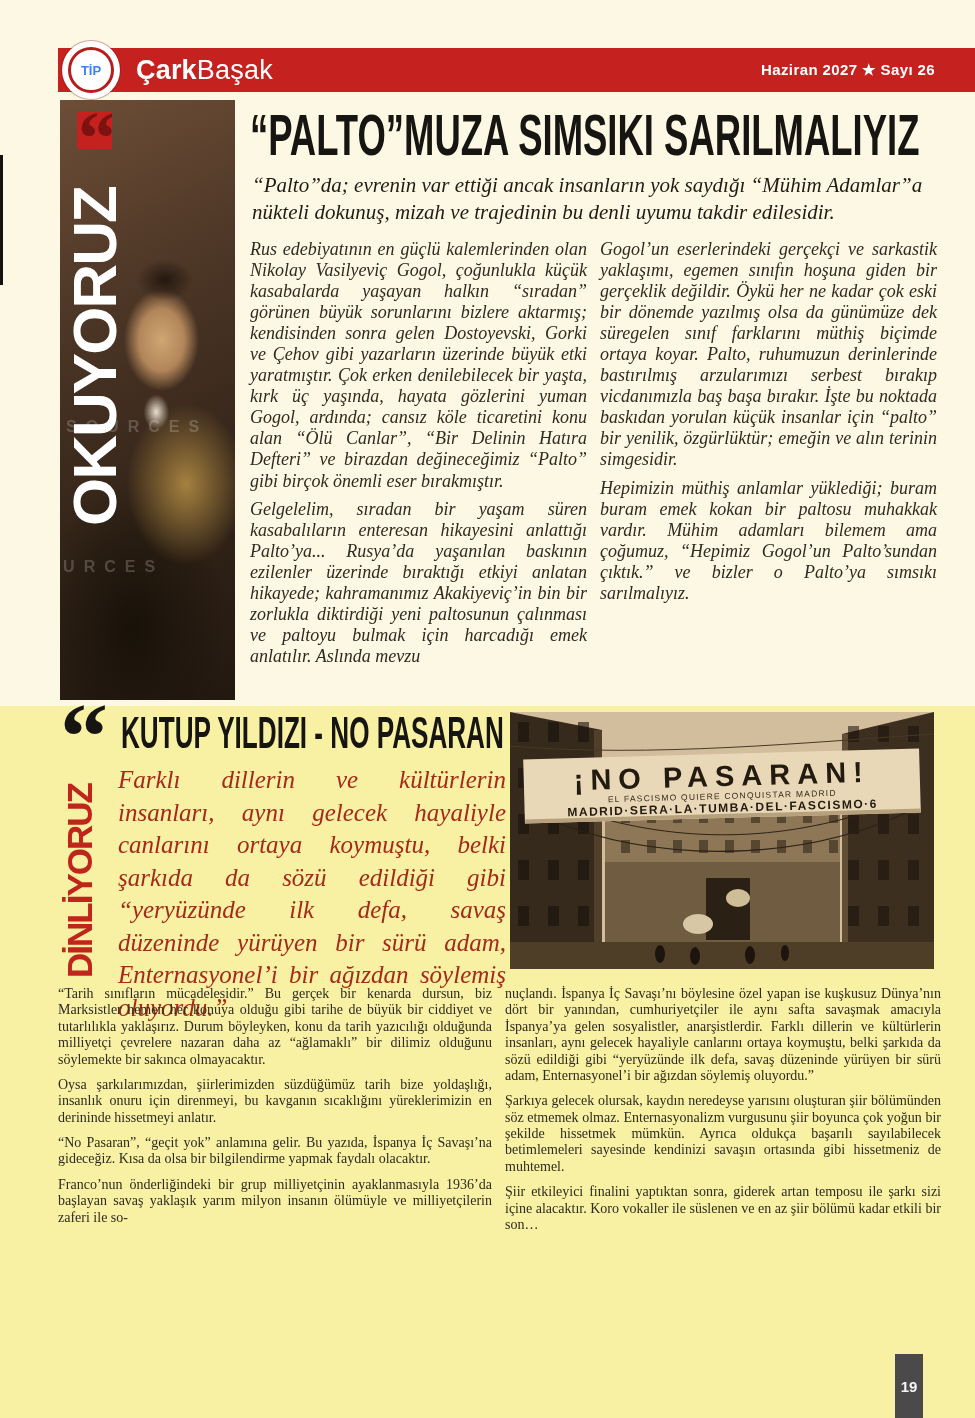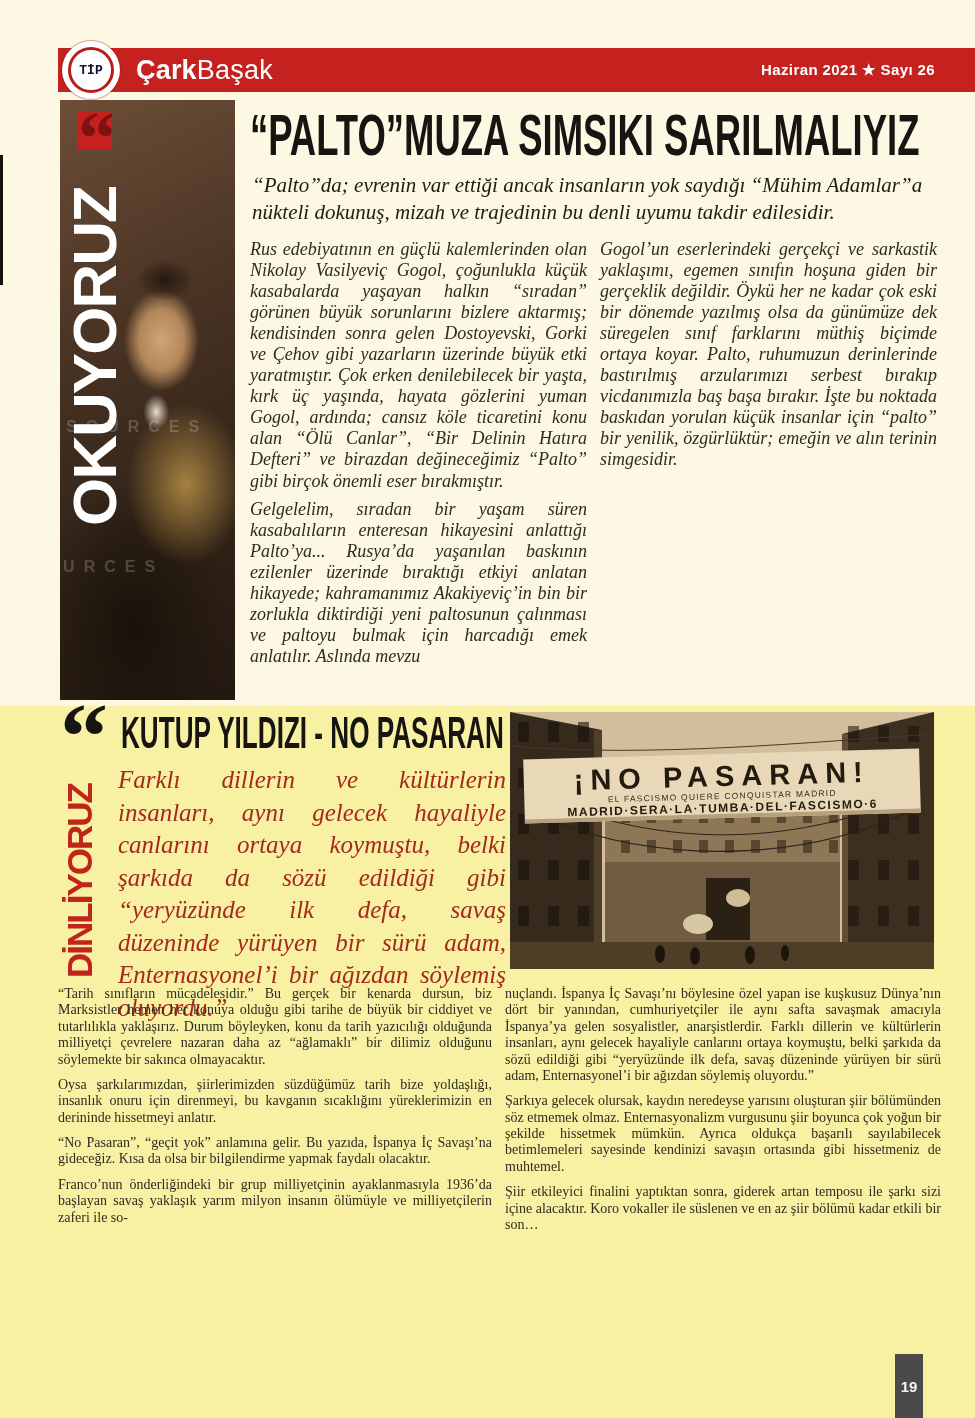--- a/index.html
+++ b/index.html
@@ -10,21 +10,21 @@
     font-family:"Liberation Serif", serif;
   }
   
   .edge-tab { position:absolute; left:0; top:155px; width:3px; height:130px; background:#15130f; }
 
   
   .header-bar { position:absolute; left:58px; top:48px; right:0; height:44px; background:#c4211f; }
   .logo-badge { position:absolute; left:4px; top:-7px; width:58px; height:58px; background:#fff; border-radius:50%; box-shadow:0 0 0 1px rgba(140,20,18,.35); }
   .logo-inner { position:absolute; inset:6px; border:3px solid #b71d1b; border-radius:50%;
     display:flex; align-items:center; justify-content:center;
-    font-family:Liberation Mono, monospace; font-weight:bold; font-size:13px; color:#0f172a; }
+    font-family:Liberation Sans, sans-serif; font-weight:bold; font-size:13px; color:#3b82f6; }
   .brand { position:absolute; left:78px; top:50%; transform:translateY(-50%);
     font-family:"Liberation Sans",sans-serif; color:#fff; font-size:27px; letter-spacing:.2px; }
   .brand-b { font-weight:bold; }
   .brand-l { font-weight:normal; }
   .issue { position:absolute; right:40px; top:50%; transform:translateY(-50%);
     font-family:"Liberation Sans",sans-serif; font-weight:bold; color:#fff; font-size:15px; letter-spacing:.4px; }
 
   
   .portrait {
     position:absolute; left:60px; top:100px; width:175px; height:600px; overflow:hidden;
@@ -90,21 +90,21 @@
 
 <div id="page">
 
   <div class="edge-tab"></div>
 
   <header class="header-bar">
     <div class="logo-badge">
       <div class="logo-inner">TİP</div>
     </div>
     <div class="brand"><span class="brand-b">Çark</span><span class="brand-l">Başak</span></div>
-    <div class="issue">Haziran 2021 ★ Sayı 26</div>
+    <div class="issue">Haziran 2027 ★ Sayı 26</div>
   </header>
 
   <div class="portrait">
     <span class="watermark w1">SOURCES</span>
     <span class="watermark w2">SOURCES</span>
   </div>
   <div class="quote-box-red">
     <span class="q">“</span>
   </div>
   <div class="vlabel" id="okuyoruz-label">OKUYORUZ</div>
@@ -113,20 +113,21 @@
     <span class="cond t1">“PALTO”MUZA SIMSIKI SARILMALIYIZ</span>
   </div>
   <div class="subtitle">“Palto”da; evrenin var ettiği ancak insanların yok saydığı “Mühim Adamlar”a nükteli dokunuş, mizah ve trajedinin bu denli uyumu takdir edilesidir.</div>
 
   <div class="serif-col c1a">
     <p>Rus edebiyatının en güçlü kalemlerinden olan Nikolay Vasilyeviç Gogol, çoğunlukla küçük kasabalarda yaşayan halkın “sıradan” görünen büyük sorunlarını bizlere aktarmış; kendisinden sonra gelen Dostoyevski, Gorki ve Çehov gibi yazarların üzerinde büyük etki yaratmıştır. Çok erken denilebilecek bir yaşta, kırk üç yaşında, hayata gözlerini yuman Gogol, ardında; cansız köle ticaretini konu alan “Ölü Canlar”, “Bir Delinin Hatıra Defteri” ve birazdan değineceğimiz “Palto” gibi birçok önemli eser bırakmıştır.</p>
     <p>Gelgelelim, sıradan bir yaşam süren kasabalıların enteresan hikayesini anlattığı Palto’ya... Rusya’da yaşanılan baskının ezilenler üzerinde bıraktığı etkiyi anlatan hikayede; kahramanımız Akakiyeviç’in bin bir zorlukla diktirdiği yeni paltosunun çalınması ve paltoyu bulmak için harcadığı emek anlatılır. Aslında mevzu</p>
   </div>
   <div class="serif-col c1b">
     <p>Gogol’un eserlerindeki gerçekçi ve sarkastik yaklaşımı, egemen sınıfın hoşuna giden bir gerçeklik değildir. Öykü her ne kadar çok eski bir dönemde yazılmış olsa da günümüze dek süregelen sınıf farklarını müthiş biçimde ortaya koyar. Palto, ruhumuzun derinlerinde bastırılmış arzularımızı serbest bırakıp vicdanımızla baş başa bırakır. İşte bu noktada baskıdan yorulan küçük insanlar için “palto” bir yenilik, özgürlüktür; emeğin ve alın terinin simgesidir.</p>
+    <p>Hepimizin müthiş anlamlar yüklediği; buram buram emek kokan bir paltosu muhakkak vardır. Mühim adamları bilemem ama çoğumuz, “Hepimiz Gogol’un Palto’sundan çıktık.” ve bizler o Palto’ya sımsıkı sarılmalıyız.</p>
   </div>
 
   <div class="yellow-band"></div>
 
   <div class="quote-icon-black">
     <span class="q2">“</span>
   </div>
   <div class="sec2-title">
     <span class="cond t2">KUTUP YILDIZI - NO PASARAN</span>
   </div>

